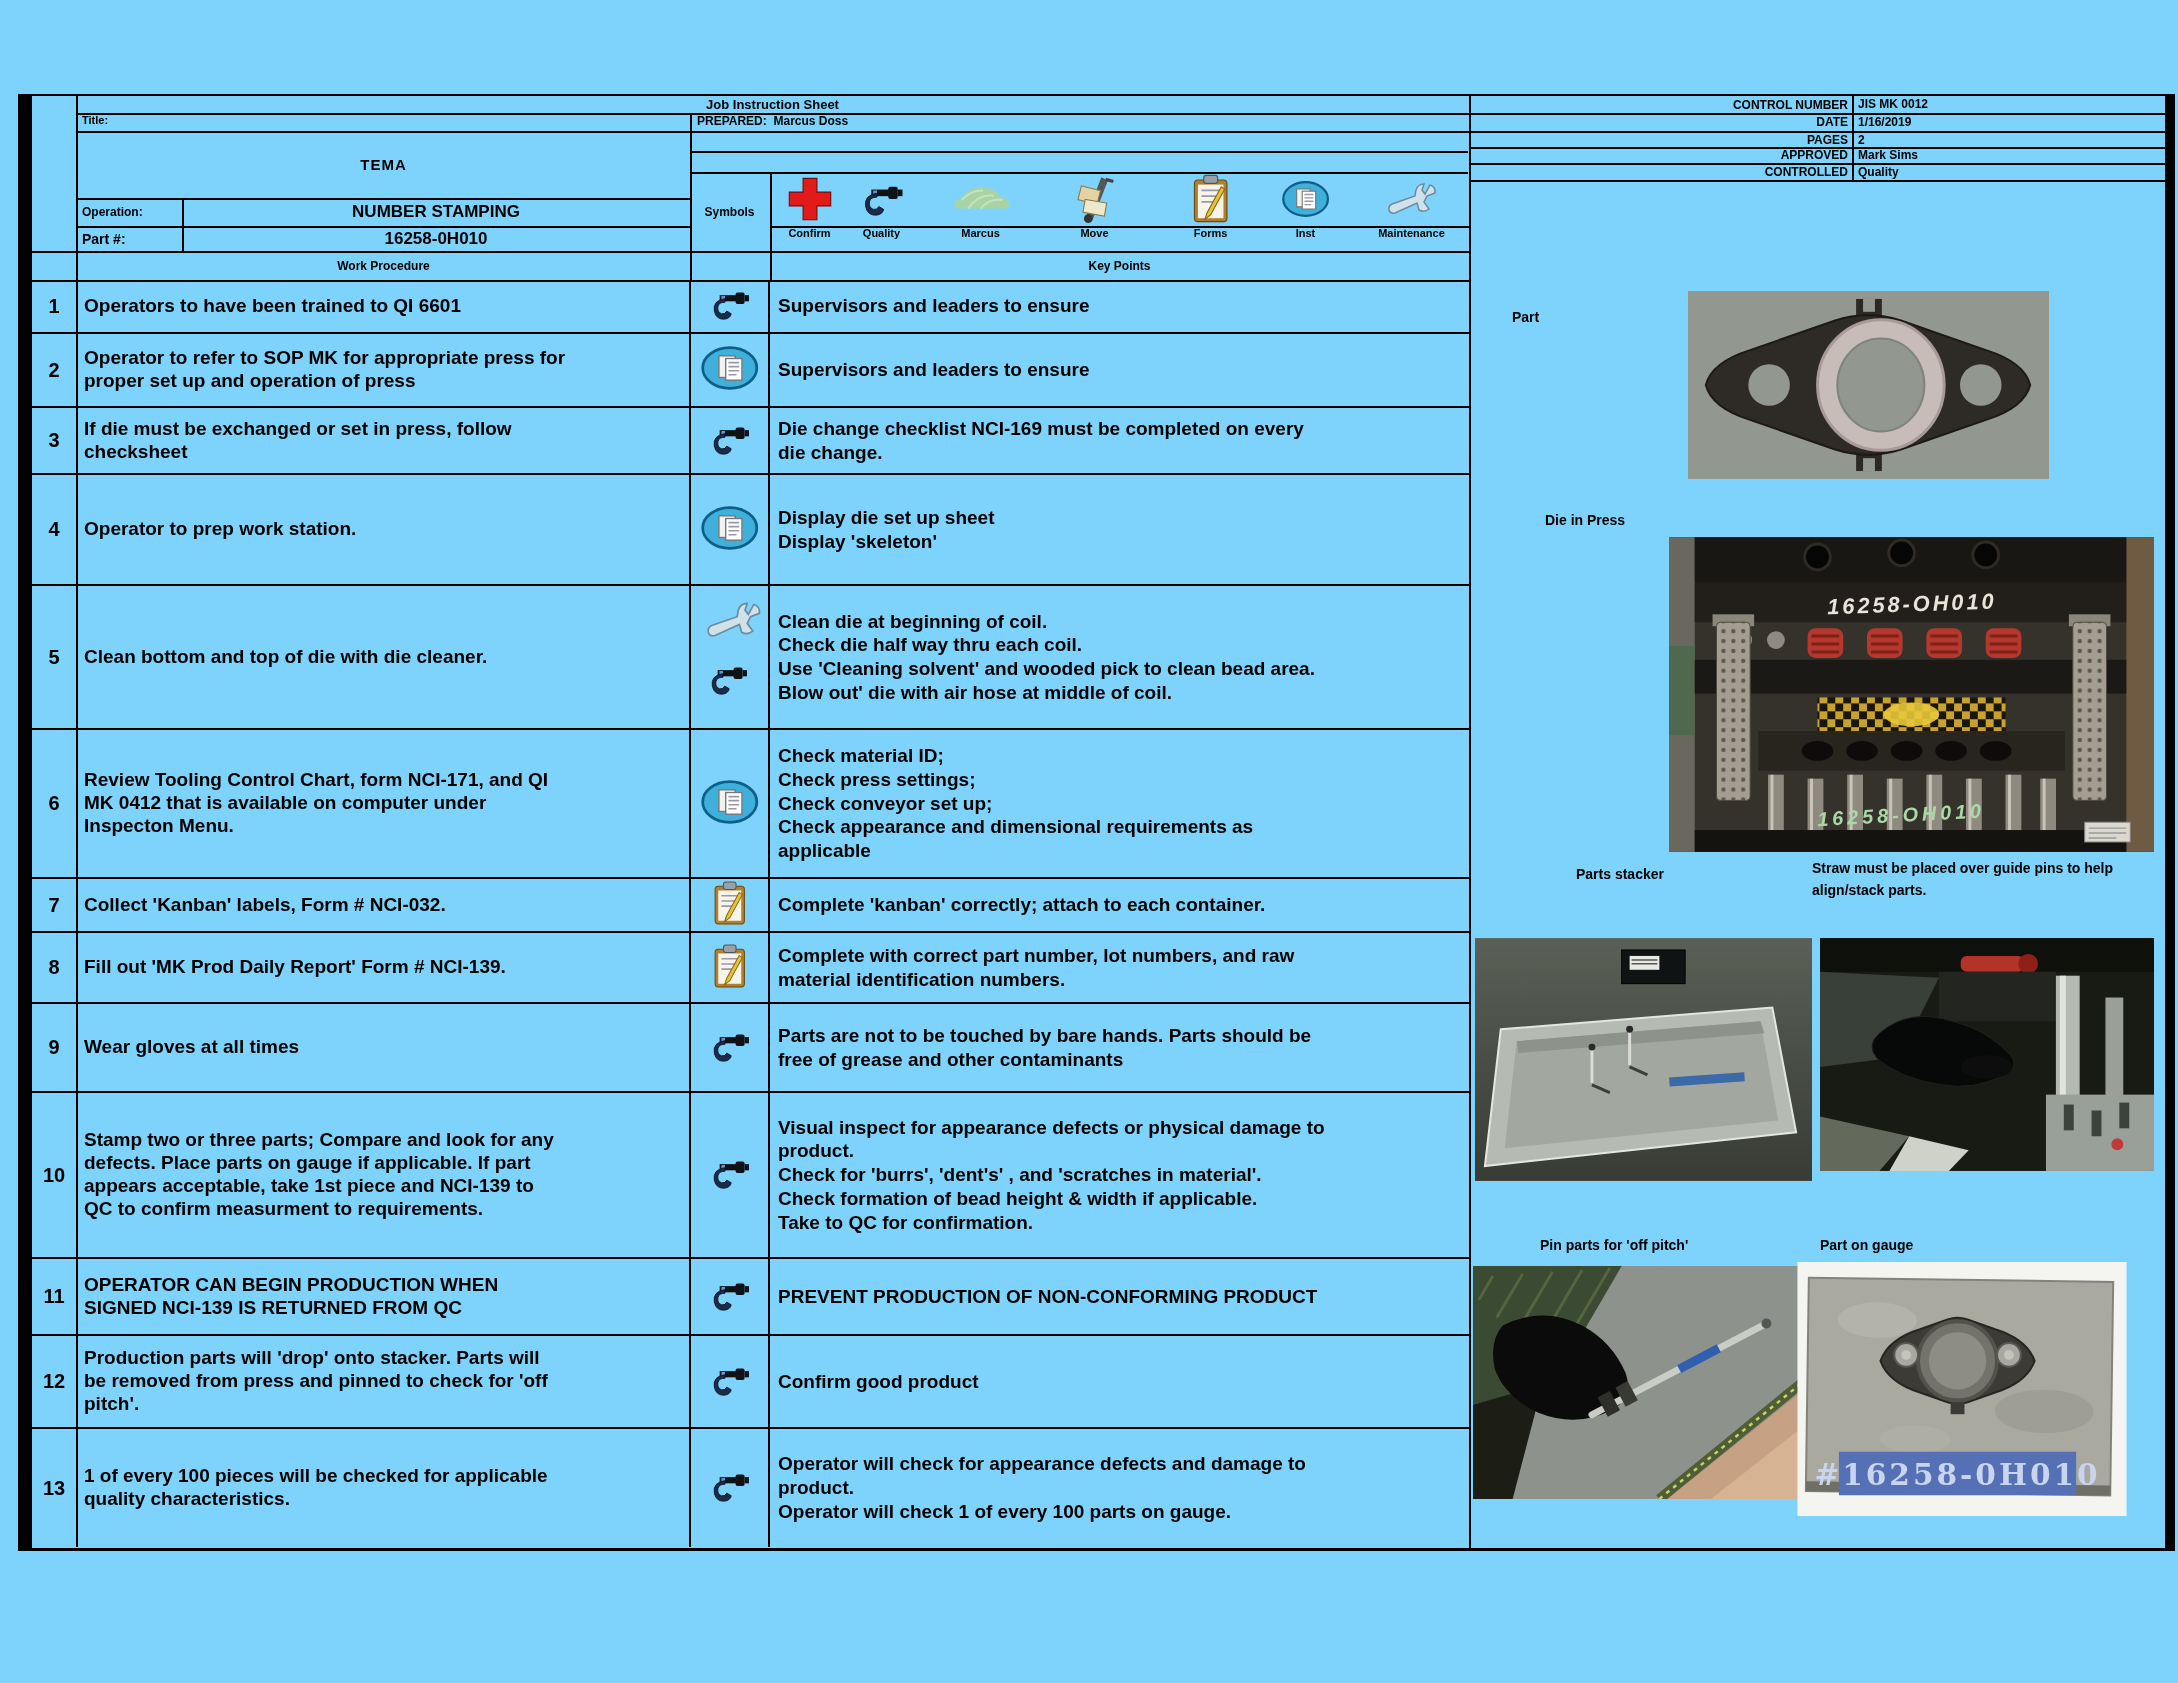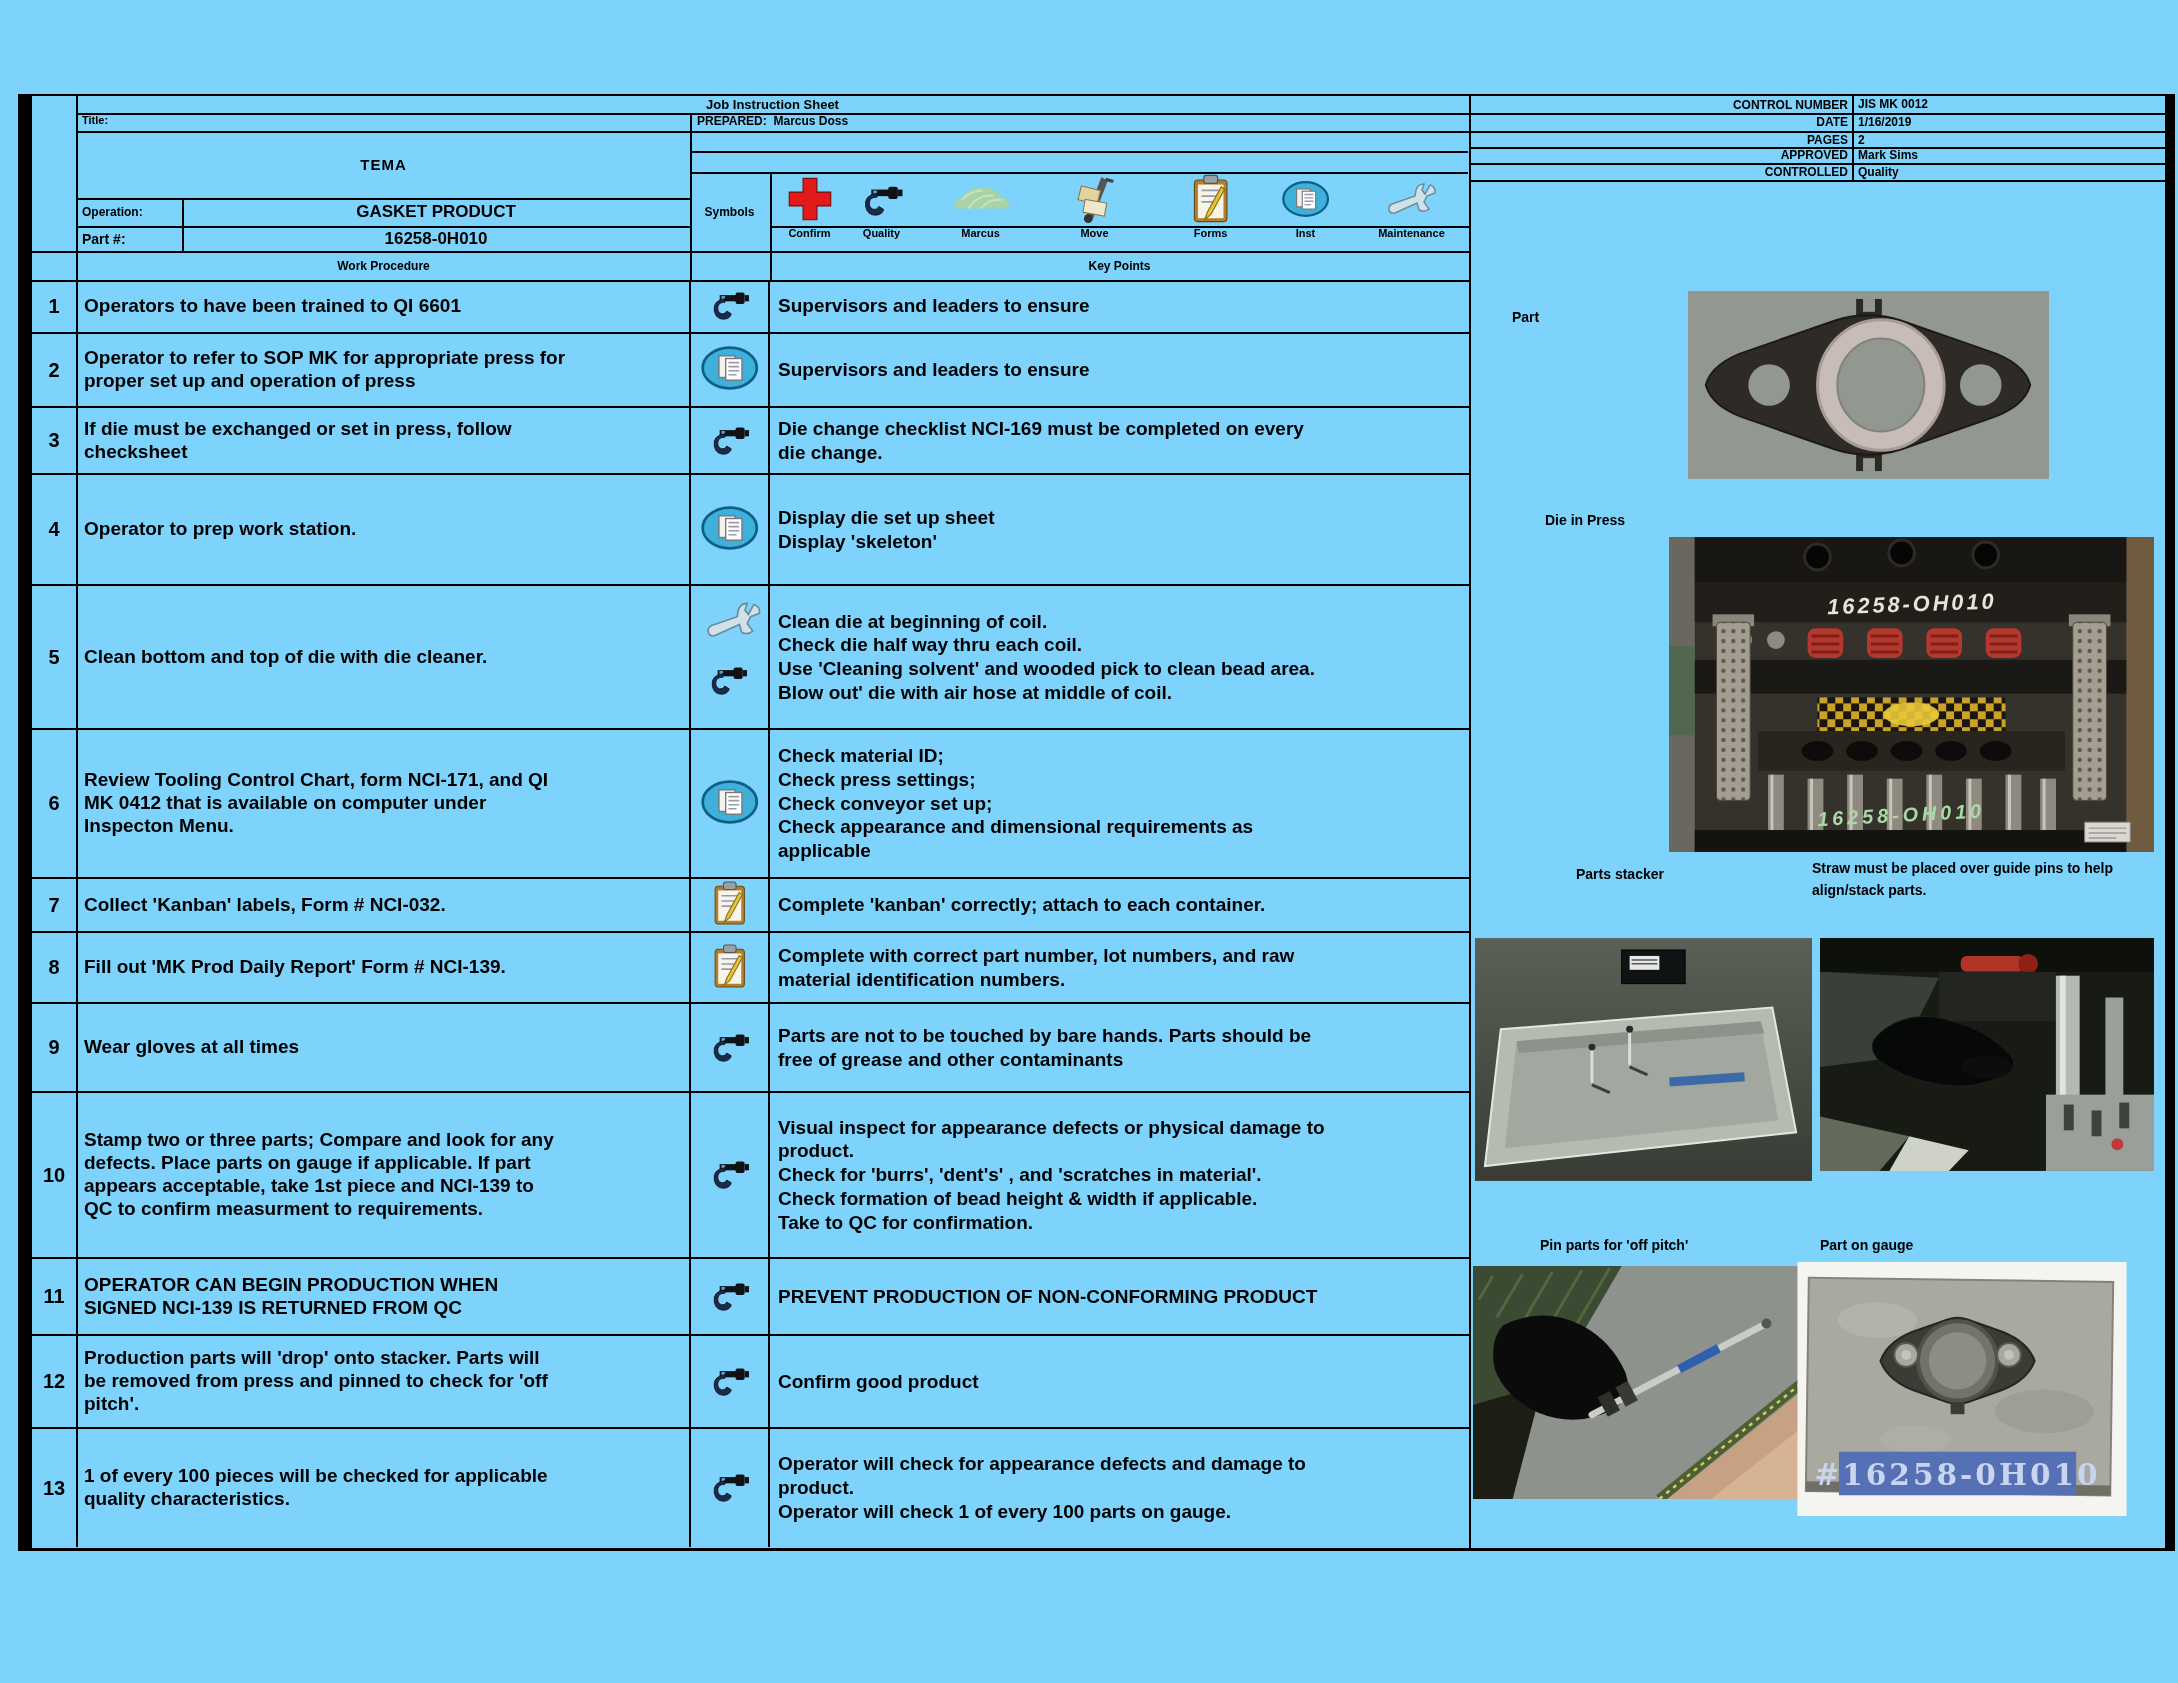--- a/index.html
+++ b/index.html
@@ -82,21 +82,21 @@
   <div class="hline" style="left:1437px;top:35px;width:696px"></div>
   <div class="hline" style="left:1437px;top:51px;width:696px"></div>
   <div class="hline" style="left:1437px;top:67px;width:696px"></div>
   <div class="hline" style="left:1437px;top:84px;width:696px"></div>
 
   <div class="cell ctr" id="jis-title">Job Instruction Sheet</div>
   <span id="title-label">Title:</span>
   <span id="prepared"><span>PREPARED:</span>&nbsp;&nbsp;<span>Marcus Doss</span></span>
   <div class="cell ctr" id="tema">TEMA</div>
   <span id="op-label">Operation:</span>
-  <div class="cell ctr big" id="op-value">GASKET PRODUCT</div>
+  <div class="cell ctr big" id="op-value">NUMBER STAMPING</div>
   <span id="part-label">Part #:</span>
   <div class="cell ctr big" id="part-value">16258-0H010</div>
   <div class="cell ctr" id="symbols-label">Symbols</div>
   <div class="cell ctr" id="wp-header">Work Procedure</div>
   <div class="cell ctr" id="kp-header">Key Points</div>
 
   <div id="ctl-rows">
         <div class="ctl-label" style="top: 0px; height: 17px;">CONTROL NUMBER</div>
         <div class="ctl-value" style="top: 0px; height: 16px;">JIS MK 0012</div>
         <div class="ctl-label" style="top: 17px; height: 18px;">DATE</div>

